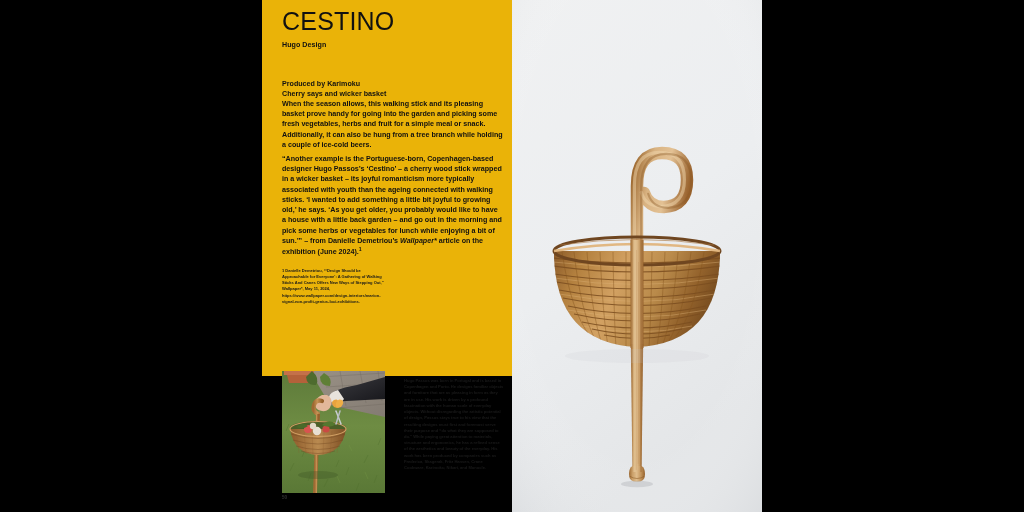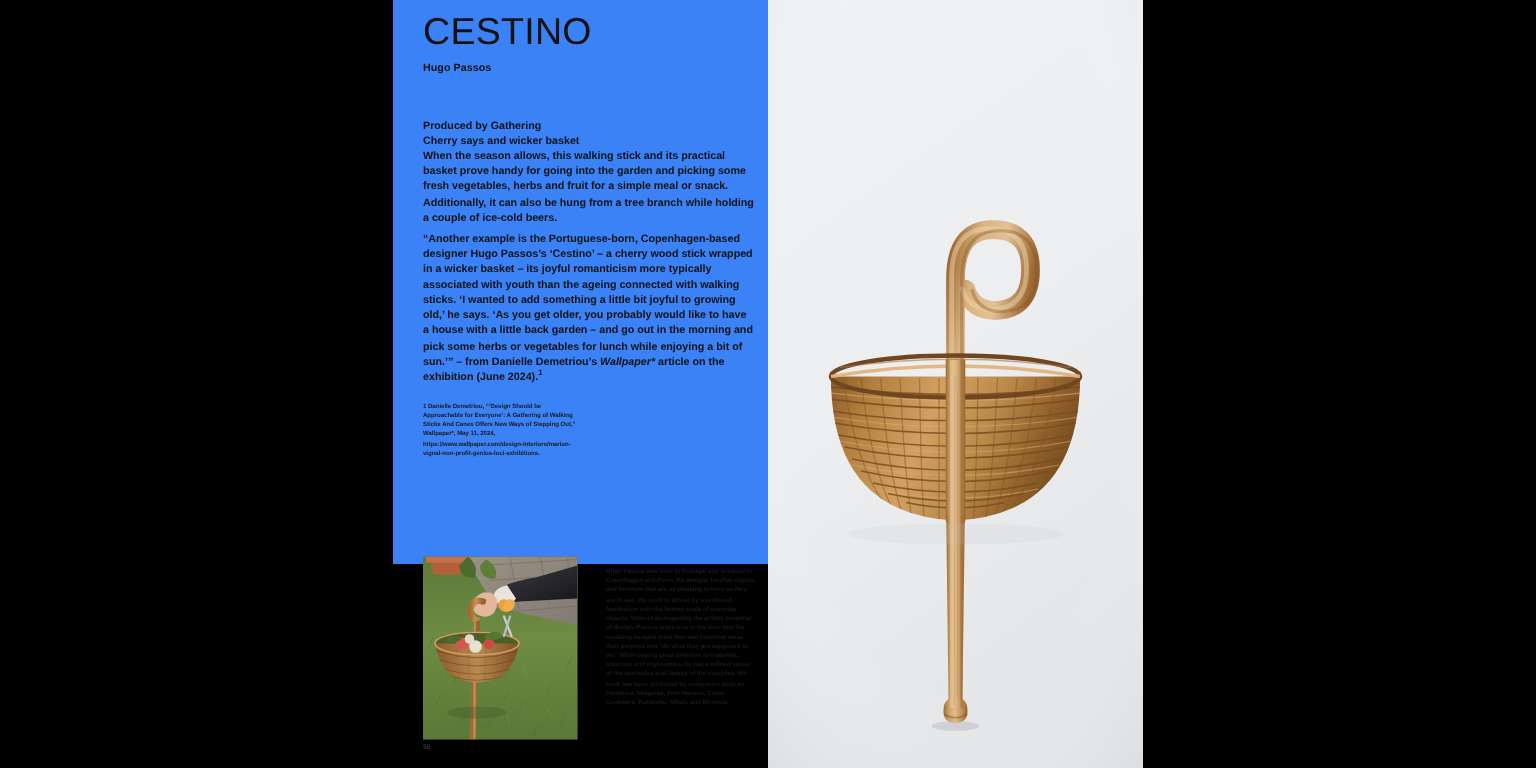--- a/index.html
+++ b/index.html
@@ -18,21 +18,21 @@
     position: absolute;
     left: 0; top: 0;
     width: 1024px; height: 512px;
     background: #000000;
   }
   
   .page-left {
     position: absolute;
     left: 262px; top: 0;
     width: 250px; height: 376px;
-    background: #3b82f6;
+    background: #eab308;
   }
   .page-inner {
     position: absolute;
     left: 20px; top: 0;
     width: 222px; height: 512px;
   }
   .title {
     position: absolute;
     left: 0; top: 9px;
     font-size: 25px;
@@ -126,28 +126,28 @@
 </head>
 <body>
 
 <div class="spread">
 
   <div class="page-left">
     <div class="page-inner">
 
       <div class="title">CESTINO</div>
 
-      <div class="designer">Hugo Passos</div>
+      <div class="designer">Hugo Design</div>
 
       <div class="credits">
-        <div>Produced by Gathering</div>
+        <div>Produced by Karimoku</div>
         <div>Cherry says and wicker basket</div>
       </div>
 
-      <div class="body-para para-1">When the season allows, this walking stick and its practical basket prove handy for going into the garden and picking some fresh vegetables, herbs and fruit for a simple meal or snack. Additionally, it can also be hung from a tree branch while holding a couple of ice-cold beers.</div>
+      <div class="body-para para-1">When the season allows, this walking stick and its pleasing basket prove handy for going into the garden and picking some fresh vegetables, herbs and fruit for a simple meal or snack. Additionally, it can also be hung from a tree branch while holding a couple of ice-cold beers.</div>
 
       <div class="body-para para-2"><span>“Another example is the Portuguese-born, Copenhagen-based designer Hugo Passos’s ‘Cestino’ – a cherry wood stick wrapped in a wicker basket – its joyful romanticism more typically associated with youth than the ageing connected with walking sticks. ‘I wanted to add something a little bit joyful to growing old,’ he says. ‘As you get older, you probably would like to have a house with a little back garden – and go out in the morning and pick some herbs or vegetables for lunch while enjoying a bit of sun.’” – from Danielle Demetriou’s </span><em>Wallpaper*</em><span> article on the exhibition (June 2024).</span><span class="sup">1</span></div>
 
       <div class="footnote">1  Danielle Demetriou, “‘Design Should be Approachable for Everyone’: A Gathering of Walking Sticks And Canes Offers New Ways of Stepping Out,” Wallpaper*, May 11, 2024, https://www.wallpaper.com/design-interiors/marion-vignal-non-profit-genius-loci-exhibitions.</div>
 
       <div class="photo-garden">
         <svg class="pg-svg" viewBox="0 0 103 122" preserveAspectRatio="xMidYMid slice">
           <defs>
             <linearGradient id="grassG" x1="0" y1="0" x2="0" y2="1">
               <stop offset="0%" stop-color="#5d7a3a"></stop>

